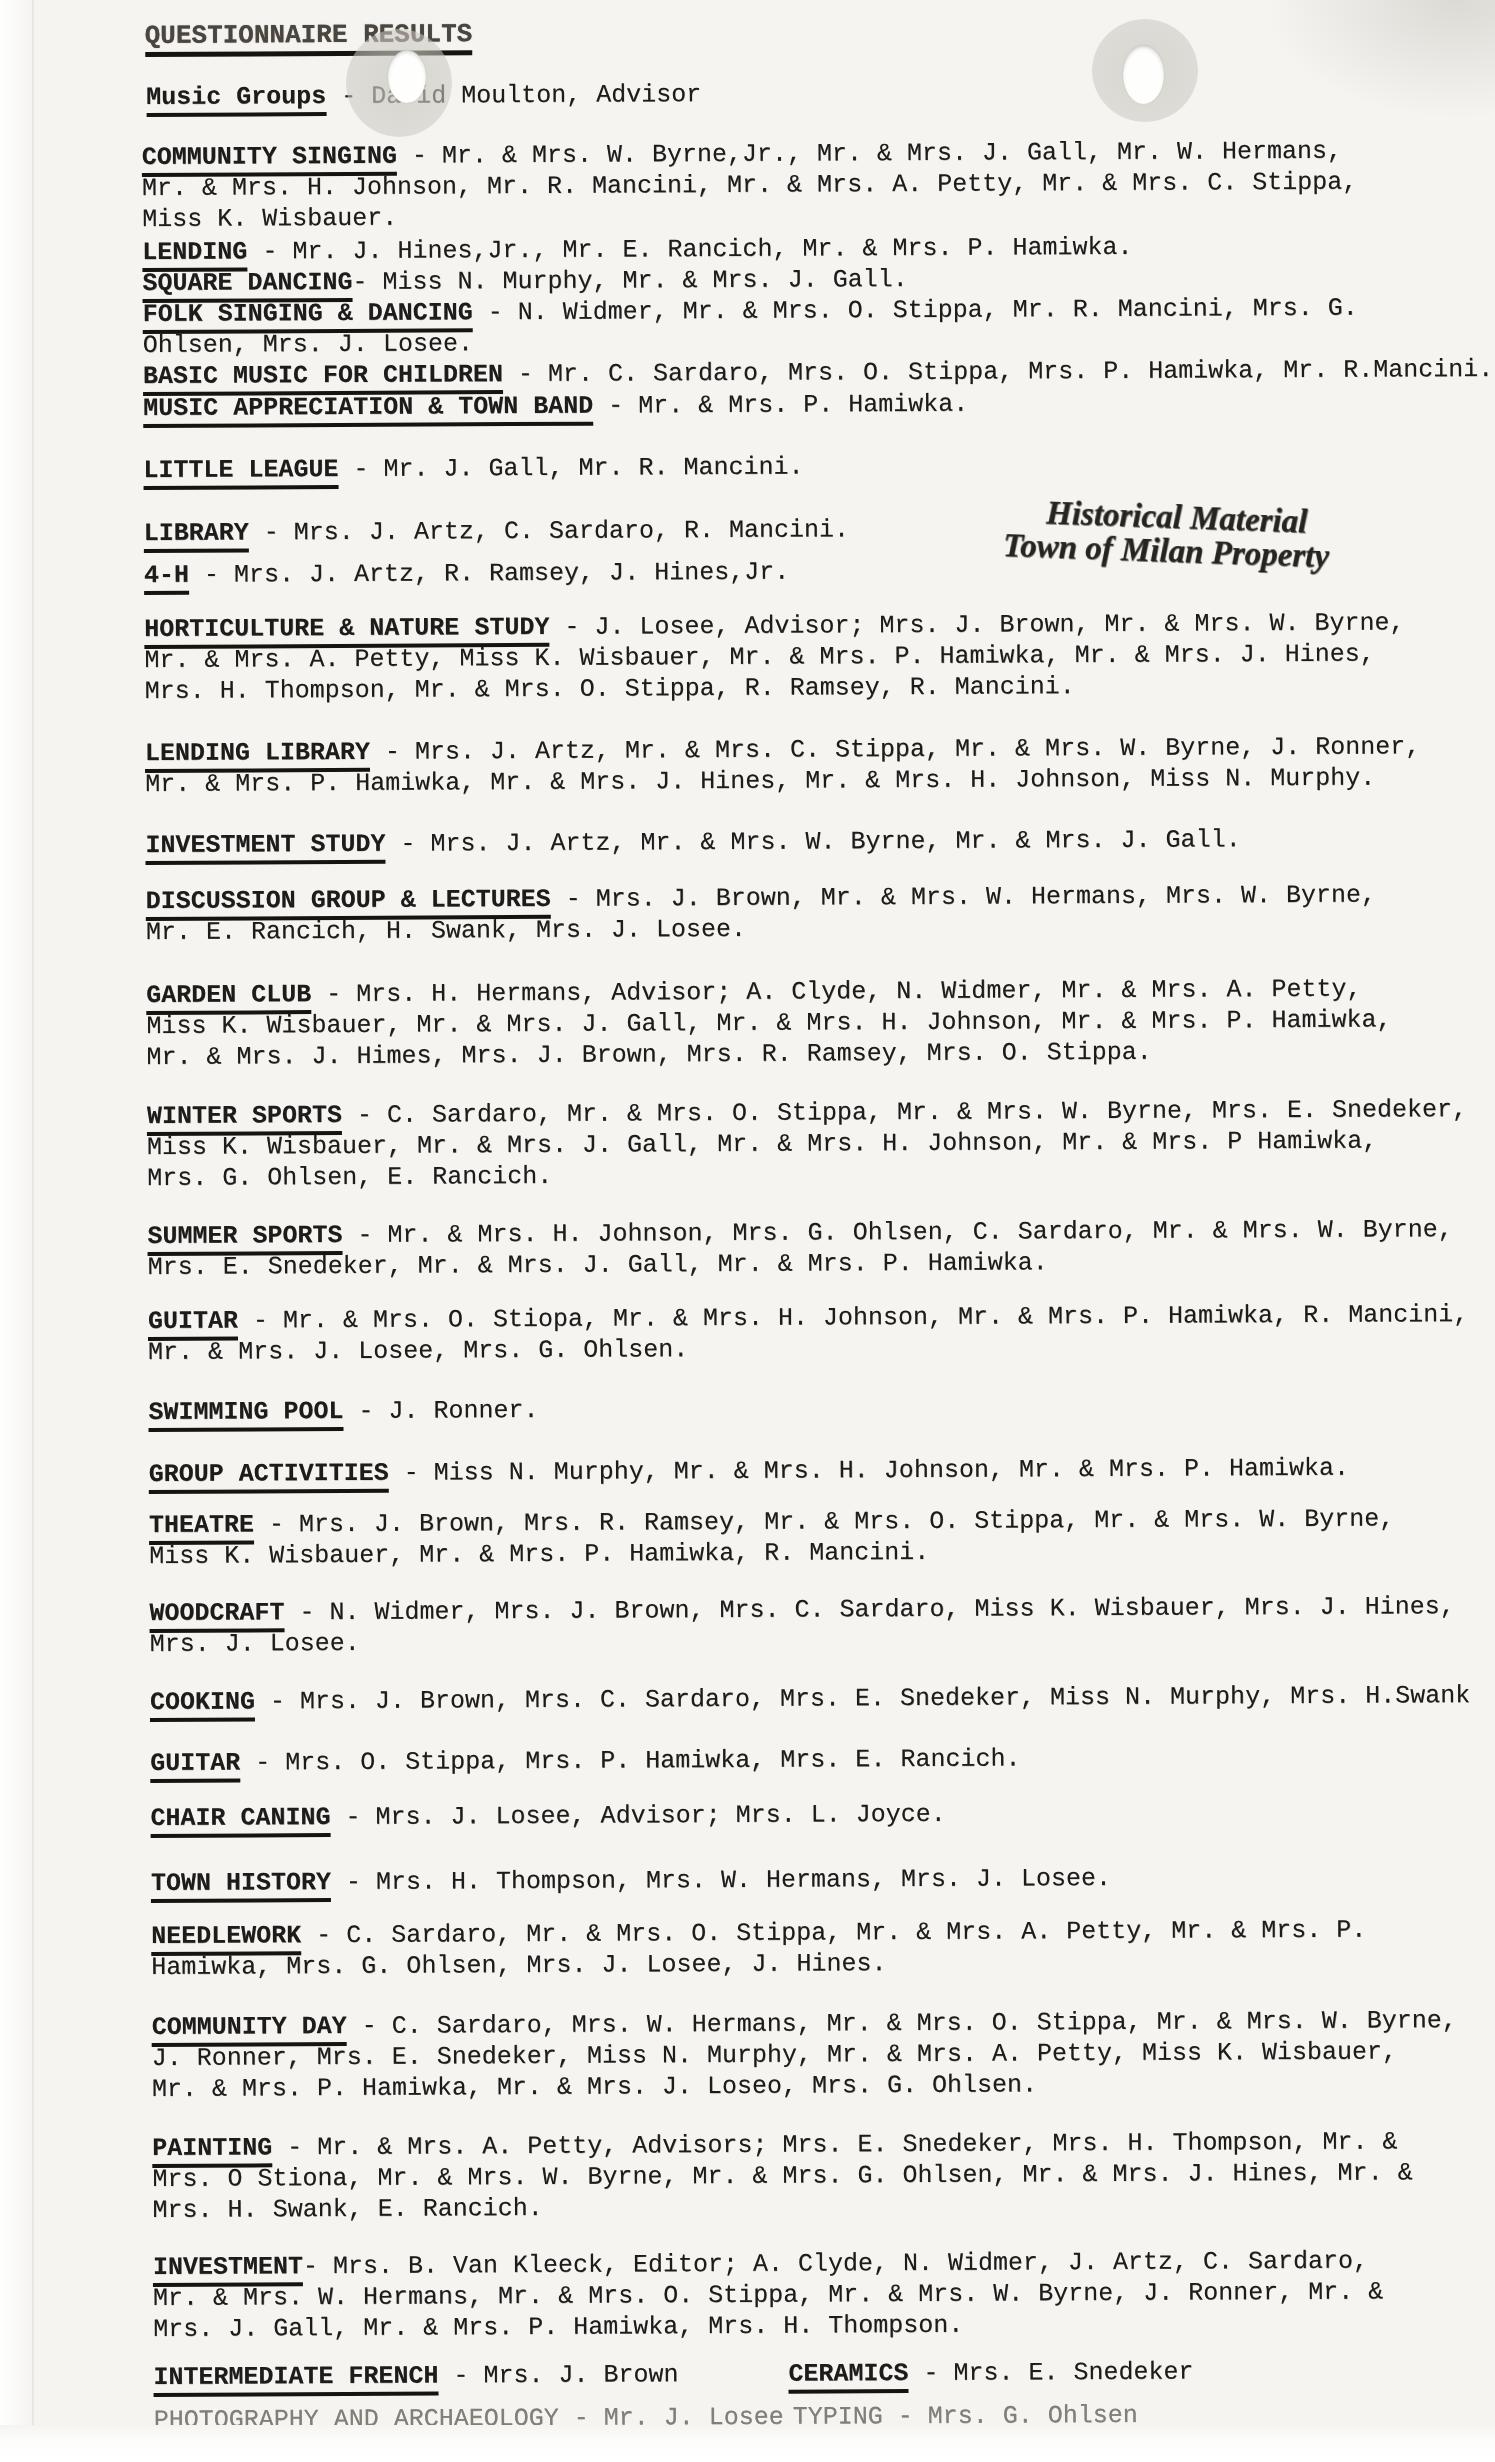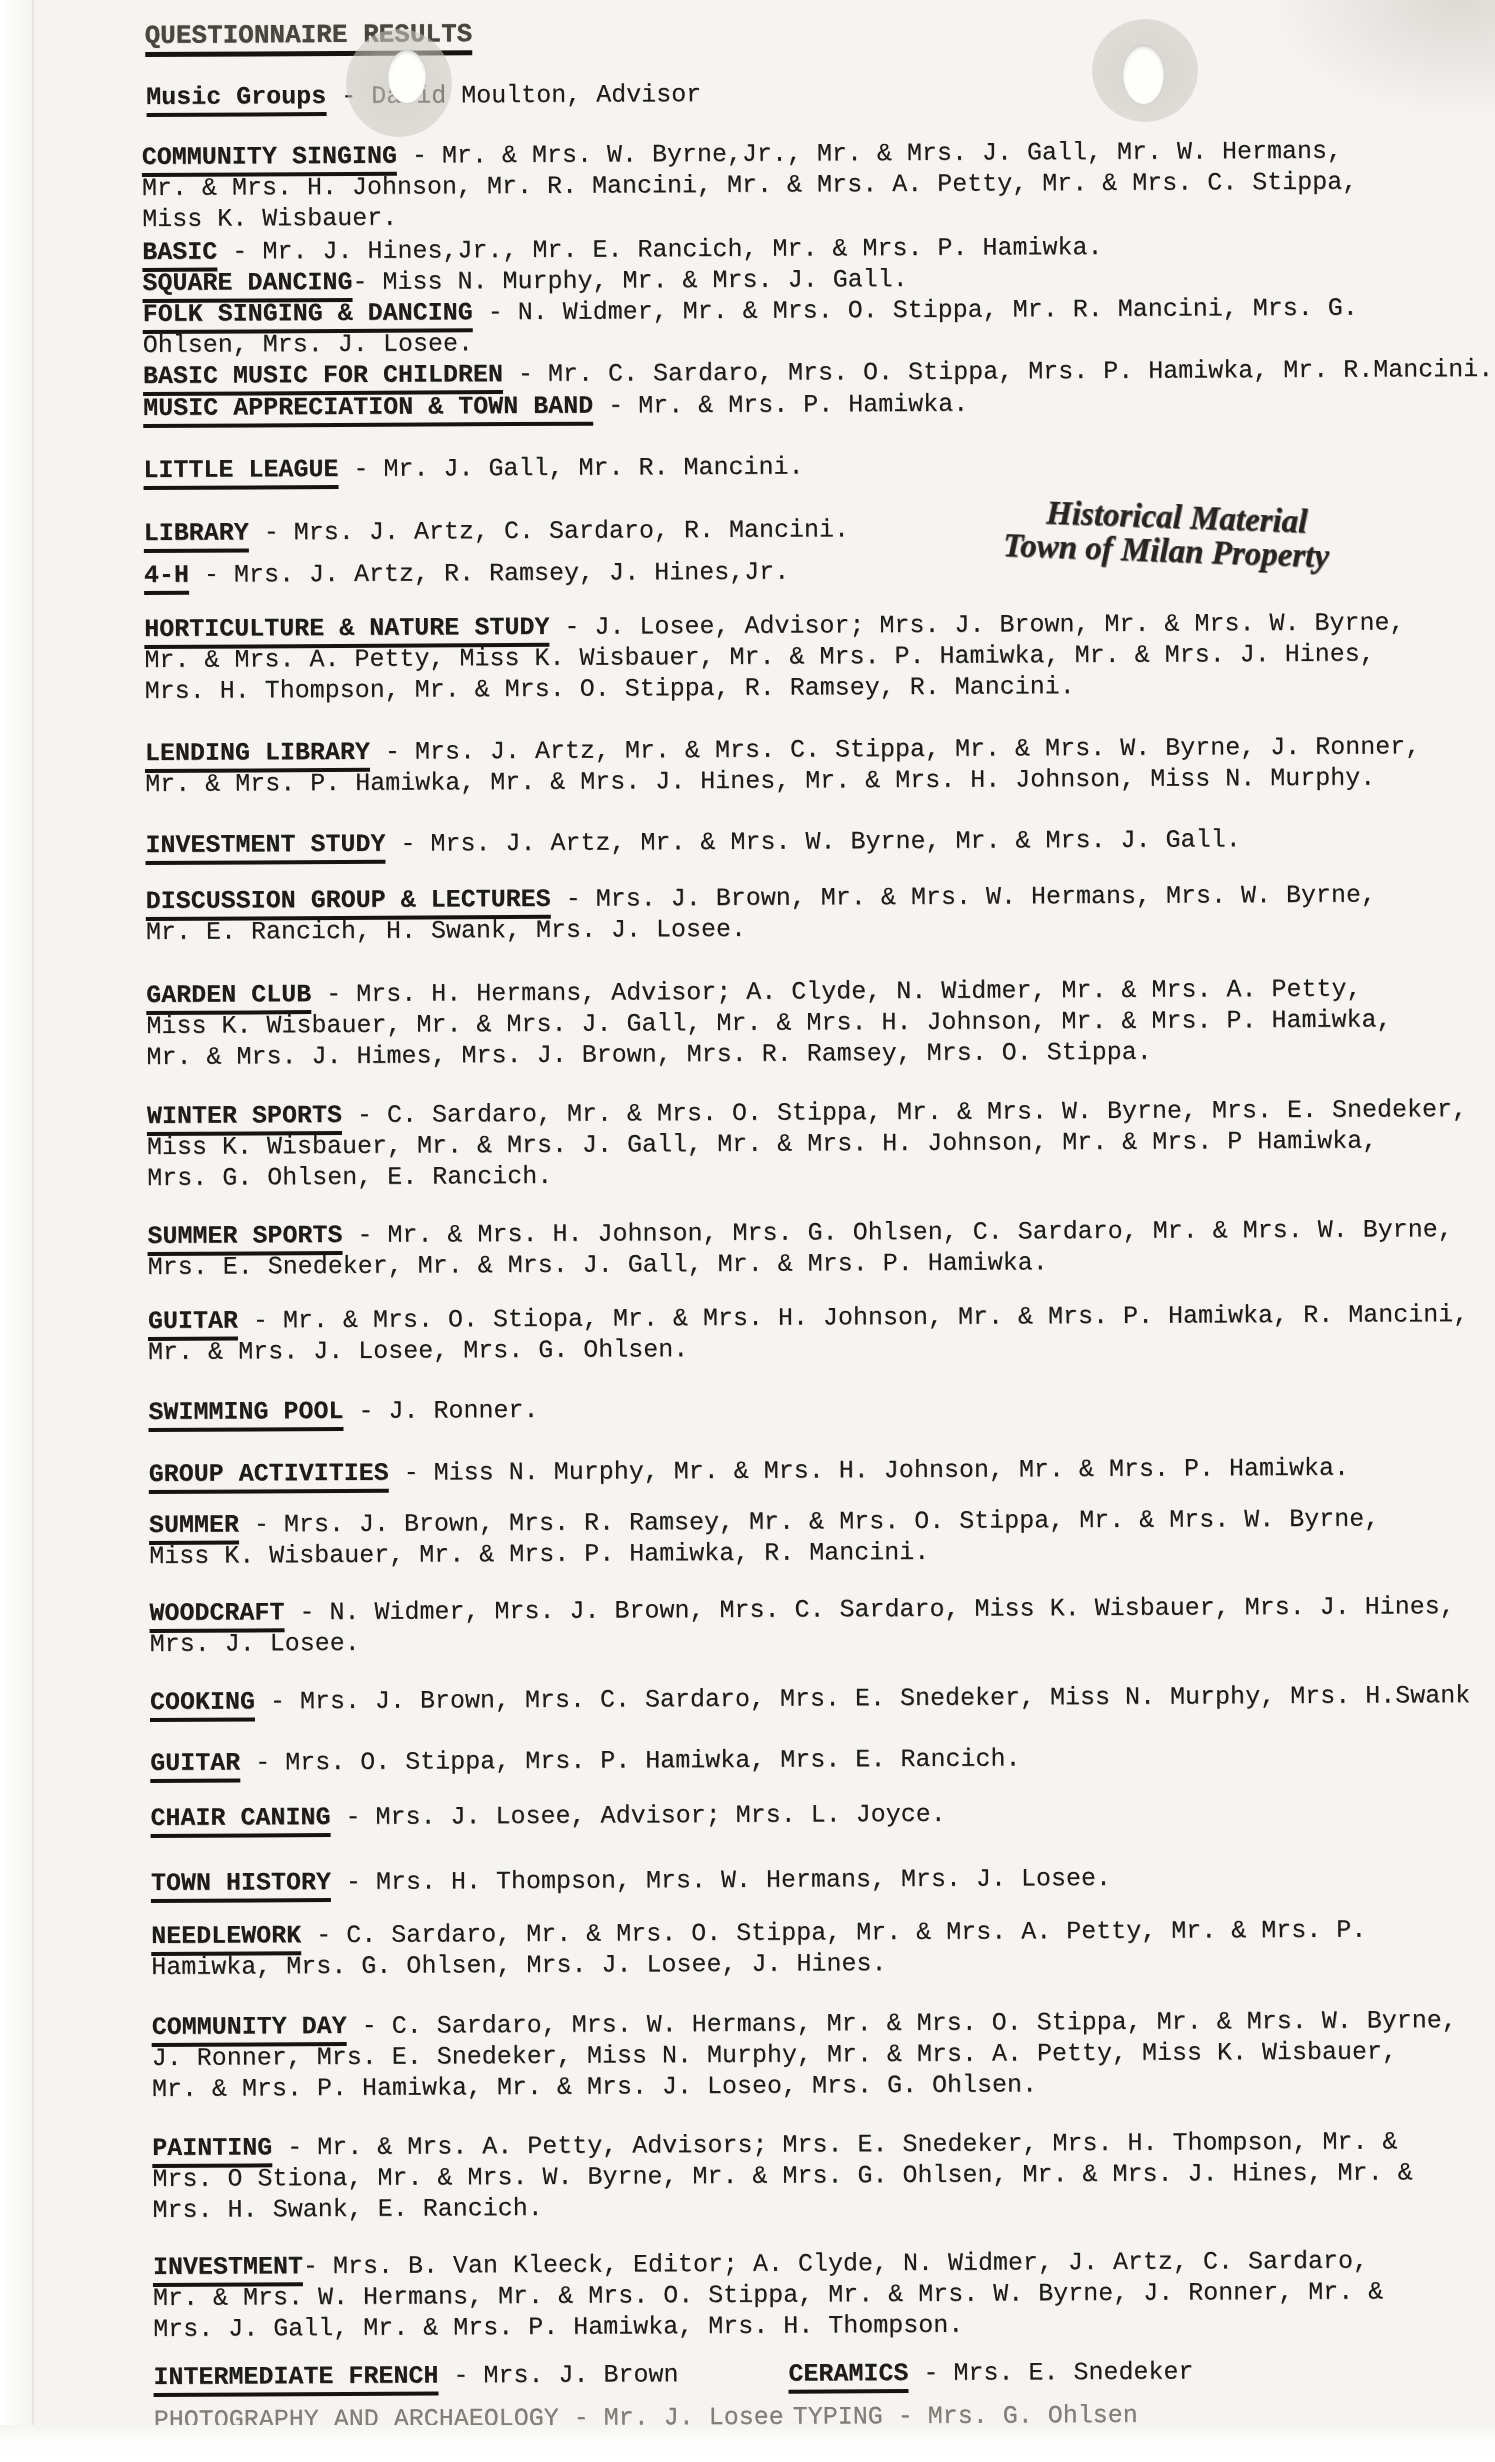--- a/index.html
+++ b/index.html
@@ -83,21 +83,21 @@
 
   <div class="textlayer">
 
     <div class="title-row"><span class="hd">QUESTIONNAIRE RESULTS</span></div>
 
     <div class="advisor-row"><span class="hd">Music Groups</span><span> - David Moulton, Advisor</span></div>
 
     <div class="entry e0"><span class="hd">COMMUNITY SINGING</span><span> - Mr. &amp; Mrs. W. Byrne,Jr., Mr. &amp; Mrs. J. Gall, Mr. W. Hermans,
 Mr. &amp; Mrs. H. Johnson, Mr. R. Mancini, Mr. &amp; Mrs. A. Petty, Mr. &amp; Mrs. C. Stippa,
 Miss K. Wisbauer.</span></div>
-    <div class="entry e1"><span class="hd">BASIC</span><span> - Mr. J. Hines,Jr., Mr. E. Rancich, Mr. &amp; Mrs. P. Hamiwka.</span></div>
+    <div class="entry e1"><span class="hd">LENDING</span><span> - Mr. J. Hines,Jr., Mr. E. Rancich, Mr. &amp; Mrs. P. Hamiwka.</span></div>
     <div class="entry e2"><span class="hd">SQUARE DANCING</span><span>- Miss N. Murphy, Mr. &amp; Mrs. J. Gall.</span></div>
     <div class="entry e3"><span class="hd">FOLK SINGING &amp; DANCING</span><span> - N. Widmer, Mr. &amp; Mrs. O. Stippa, Mr. R. Mancini, Mrs. G.
 Ohlsen, Mrs. J. Losee.</span></div>
     <div class="entry e4"><span class="hd">BASIC MUSIC FOR CHILDREN</span><span> - Mr. C. Sardaro, Mrs. O. Stippa, Mrs. P. Hamiwka, Mr. R.Mancini.</span></div>
     <div class="entry e5"><span class="hd">MUSIC APPRECIATION &amp; TOWN BAND</span><span> - Mr. &amp; Mrs. P. Hamiwka.</span></div>
     <div class="entry e6"><span class="hd">LITTLE LEAGUE</span><span> - Mr. J. Gall, Mr. R. Mancini.</span></div>
     <div class="entry e7"><span class="hd">LIBRARY</span><span> - Mrs. J. Artz, C. Sardaro, R. Mancini.</span></div>
     <div class="entry e8"><span class="hd">4-H</span><span> - Mrs. J. Artz, R. Ramsey, J. Hines,Jr.</span></div>
     <div class="entry e9"><span class="hd">HORTICULTURE &amp; NATURE STUDY</span><span> - J. Losee, Advisor; Mrs. J. Brown, Mr. &amp; Mrs. W. Byrne,
 Mr. &amp; Mrs. A. Petty, Miss K. Wisbauer, Mr. &amp; Mrs. P. Hamiwka, Mr. &amp; Mrs. J. Hines,
@@ -112,21 +112,21 @@
 Mr. &amp; Mrs. J. Himes, Mrs. J. Brown, Mrs. R. Ramsey, Mrs. O. Stippa.</span></div>
     <div class="entry e14"><span class="hd">WINTER SPORTS</span><span> - C. Sardaro, Mr. &amp; Mrs. O. Stippa, Mr. &amp; Mrs. W. Byrne, Mrs. E. Snedeker,
 Miss K. Wisbauer, Mr. &amp; Mrs. J. Gall, Mr. &amp; Mrs. H. Johnson, Mr. &amp; Mrs. P Hamiwka,
 Mrs. G. Ohlsen, E. Rancich.</span></div>
     <div class="entry e15"><span class="hd">SUMMER SPORTS</span><span> - Mr. &amp; Mrs. H. Johnson, Mrs. G. Ohlsen, C. Sardaro, Mr. &amp; Mrs. W. Byrne,
 Mrs. E. Snedeker, Mr. &amp; Mrs. J. Gall, Mr. &amp; Mrs. P. Hamiwka.</span></div>
     <div class="entry e16"><span class="hd">GUITAR</span><span> - Mr. &amp; Mrs. O. Stiopa, Mr. &amp; Mrs. H. Johnson, Mr. &amp; Mrs. P. Hamiwka, R. Mancini,
 Mr. &amp; Mrs. J. Losee, Mrs. G. Ohlsen.</span></div>
     <div class="entry e17"><span class="hd">SWIMMING POOL</span><span> - J. Ronner.</span></div>
     <div class="entry e18"><span class="hd">GROUP ACTIVITIES</span><span> - Miss N. Murphy, Mr. &amp; Mrs. H. Johnson, Mr. &amp; Mrs. P. Hamiwka.</span></div>
-    <div class="entry e19"><span class="hd">SUMMER</span><span> - Mrs. J. Brown, Mrs. R. Ramsey, Mr. &amp; Mrs. O. Stippa, Mr. &amp; Mrs. W. Byrne,
+    <div class="entry e19"><span class="hd">THEATRE</span><span> - Mrs. J. Brown, Mrs. R. Ramsey, Mr. &amp; Mrs. O. Stippa, Mr. &amp; Mrs. W. Byrne,
 Miss K. Wisbauer, Mr. &amp; Mrs. P. Hamiwka, R. Mancini.</span></div>
     <div class="entry e20"><span class="hd">WOODCRAFT</span><span> - N. Widmer, Mrs. J. Brown, Mrs. C. Sardaro, Miss K. Wisbauer, Mrs. J. Hines,
 Mrs. J. Losee.</span></div>
     <div class="entry e21"><span class="hd">COOKING</span><span> - Mrs. J. Brown, Mrs. C. Sardaro, Mrs. E. Snedeker, Miss N. Murphy, Mrs. H.Swank</span></div>
     <div class="entry e22"><span class="hd">GUITAR</span><span> - Mrs. O. Stippa, Mrs. P. Hamiwka, Mrs. E. Rancich.</span></div>
     <div class="entry e23"><span class="hd">CHAIR CANING</span><span> - Mrs. J. Losee, Advisor; Mrs. L. Joyce.</span></div>
     <div class="entry e24"><span class="hd">TOWN HISTORY</span><span> - Mrs. H. Thompson, Mrs. W. Hermans, Mrs. J. Losee.</span></div>
     <div class="entry e25"><span class="hd">NEEDLEWORK</span><span> - C. Sardaro, Mr. &amp; Mrs. O. Stippa, Mr. &amp; Mrs. A. Petty, Mr. &amp; Mrs. P.
 Hamiwka, Mrs. G. Ohlsen, Mrs. J. Losee, J. Hines.</span></div>
     <div class="entry e26"><span class="hd">COMMUNITY DAY</span><span> - C. Sardaro, Mrs. W. Hermans, Mr. &amp; Mrs. O. Stippa, Mr. &amp; Mrs. W. Byrne,

